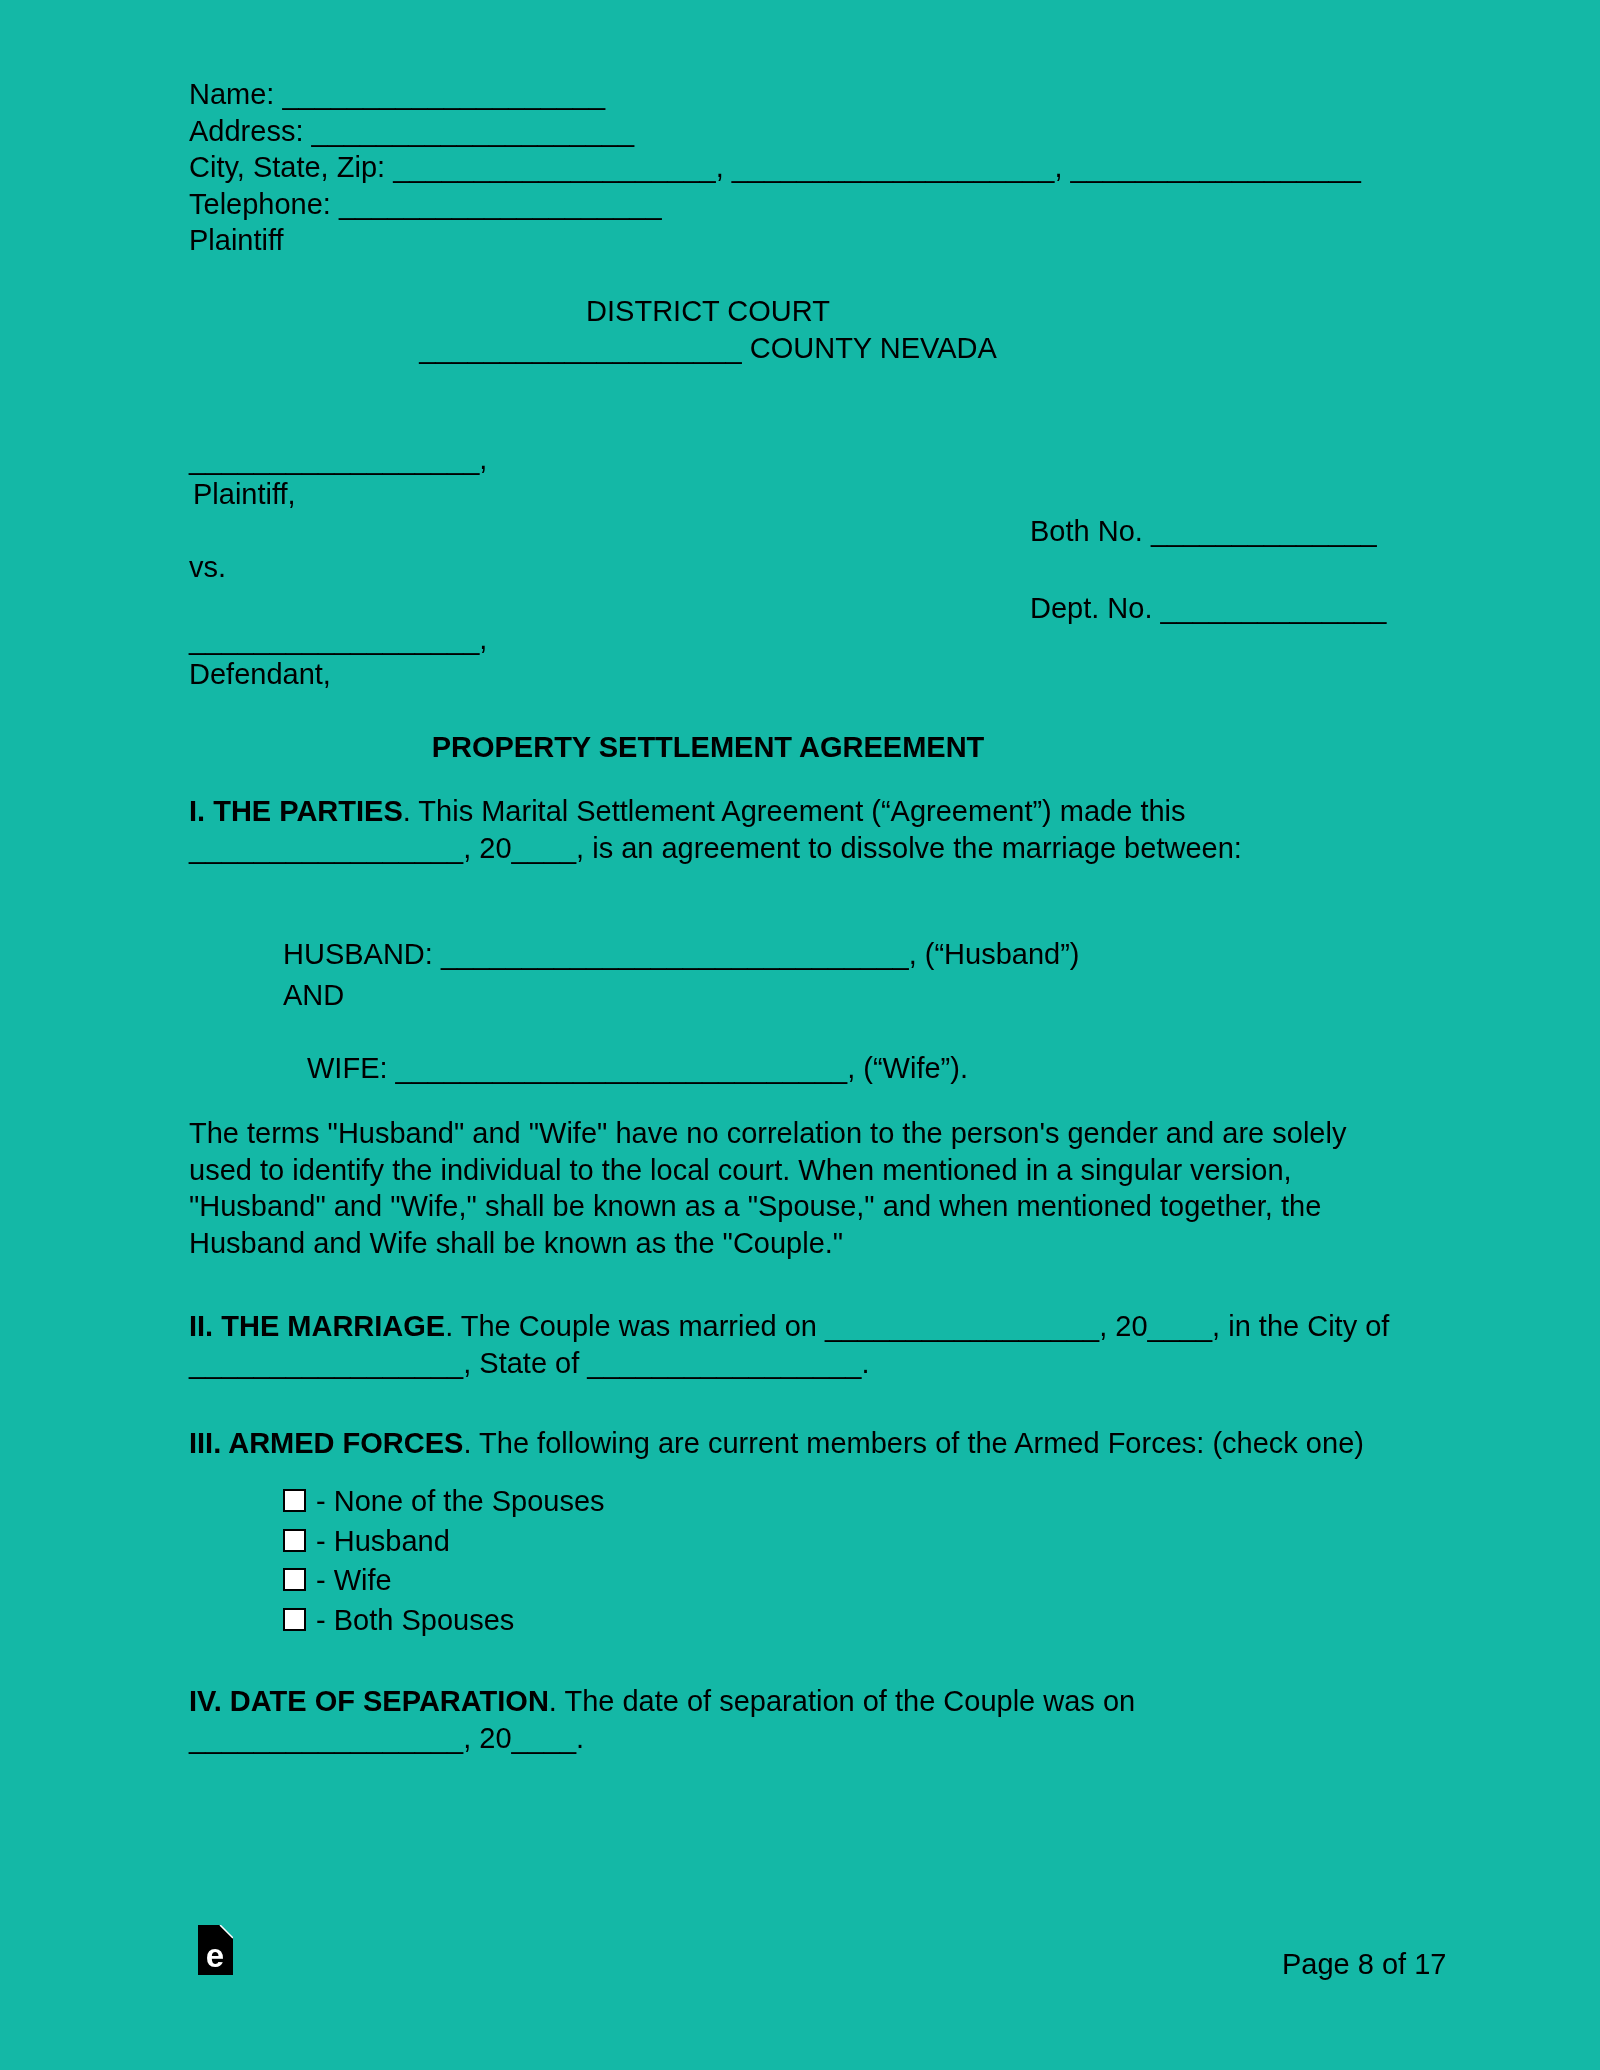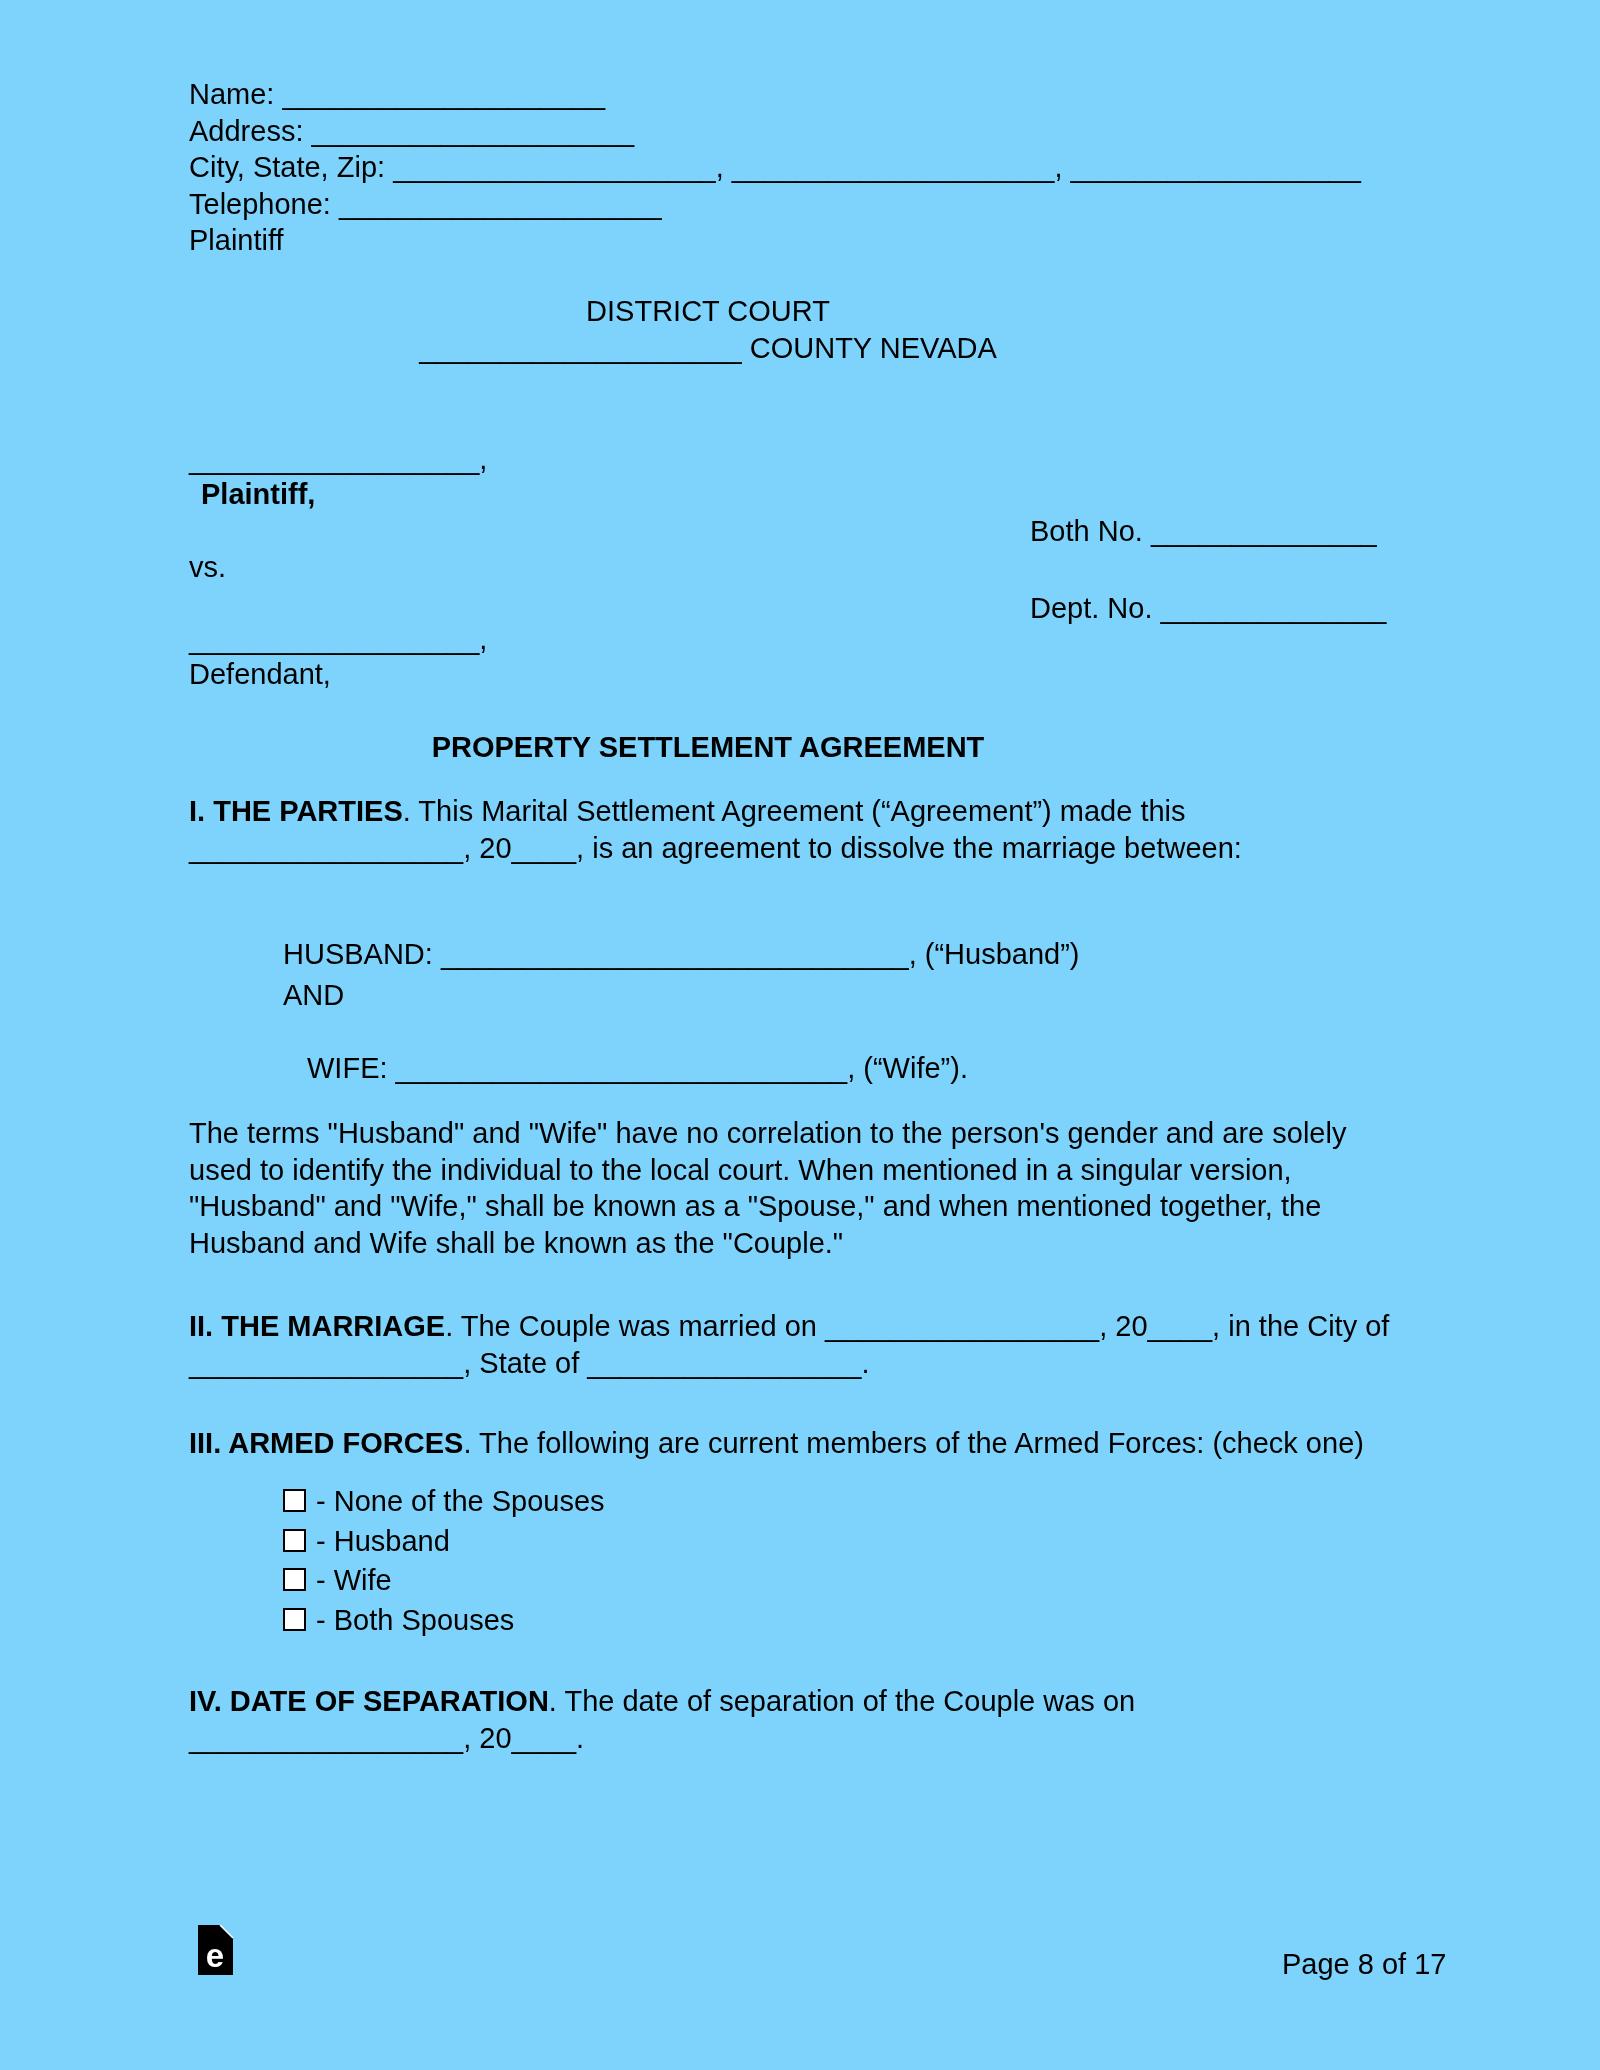--- a/index.html
+++ b/index.html
@@ -1,20 +1,20 @@
 <!DOCTYPE html>
 <html><head>
 <meta charset="utf-8">
 <style>
   html, body { margin: 0; padding: 0; background: #ffffff; }
   .page {
     position: relative;
     width: 1600px;
     height: 2070px;
-    background: #7dd3fc;
+    background: #14b8a6;
     color: #000000;
     font-family: "Liberation Sans", sans-serif;
     font-size: 29px;
     line-height: 36.5px;
   }
   .abs { position: absolute; }
   .b { font-weight: bold; }
   .centered { left: 0; width: 1416px; text-align: center; }
   .col { left: 189px; width: 1225px; }
   .indent { left: 283px; }
@@ -45,21 +45,21 @@
     <div>Plaintiff</div>
   </div>
 
   <div class="abs centered" style="top: 293px;">
     <div>DISTRICT COURT</div>
     <div>____________________ COUNTY NEVADA</div>
   </div>
 
   <div class="caption">
     <div style="top: 7px; left: 0;">__________________,</div>
-    <div style="top: 42px; left: 12px; font-weight: bold;">Plaintiff,</div>
+    <div style="top: 42px; left: 4px;">Plaintiff,</div>
     <div style="top: 79px; left: 841px;">Both No. ______________</div>
     <div style="top: 115px; left: 0;">vs.</div>
     <div style="top: 156px; left: 841px;">Dept. No. ______________</div>
     <div style="top: 187px; left: 0;">__________________,</div>
     <div style="top: 222px; left: 0;">Defendant,</div>
   </div>
 
   <div class="abs centered b" style="top: 729px;">PROPERTY SETTLEMENT AGREEMENT</div>
 
   <div class="abs col" style="top: 793px;">

